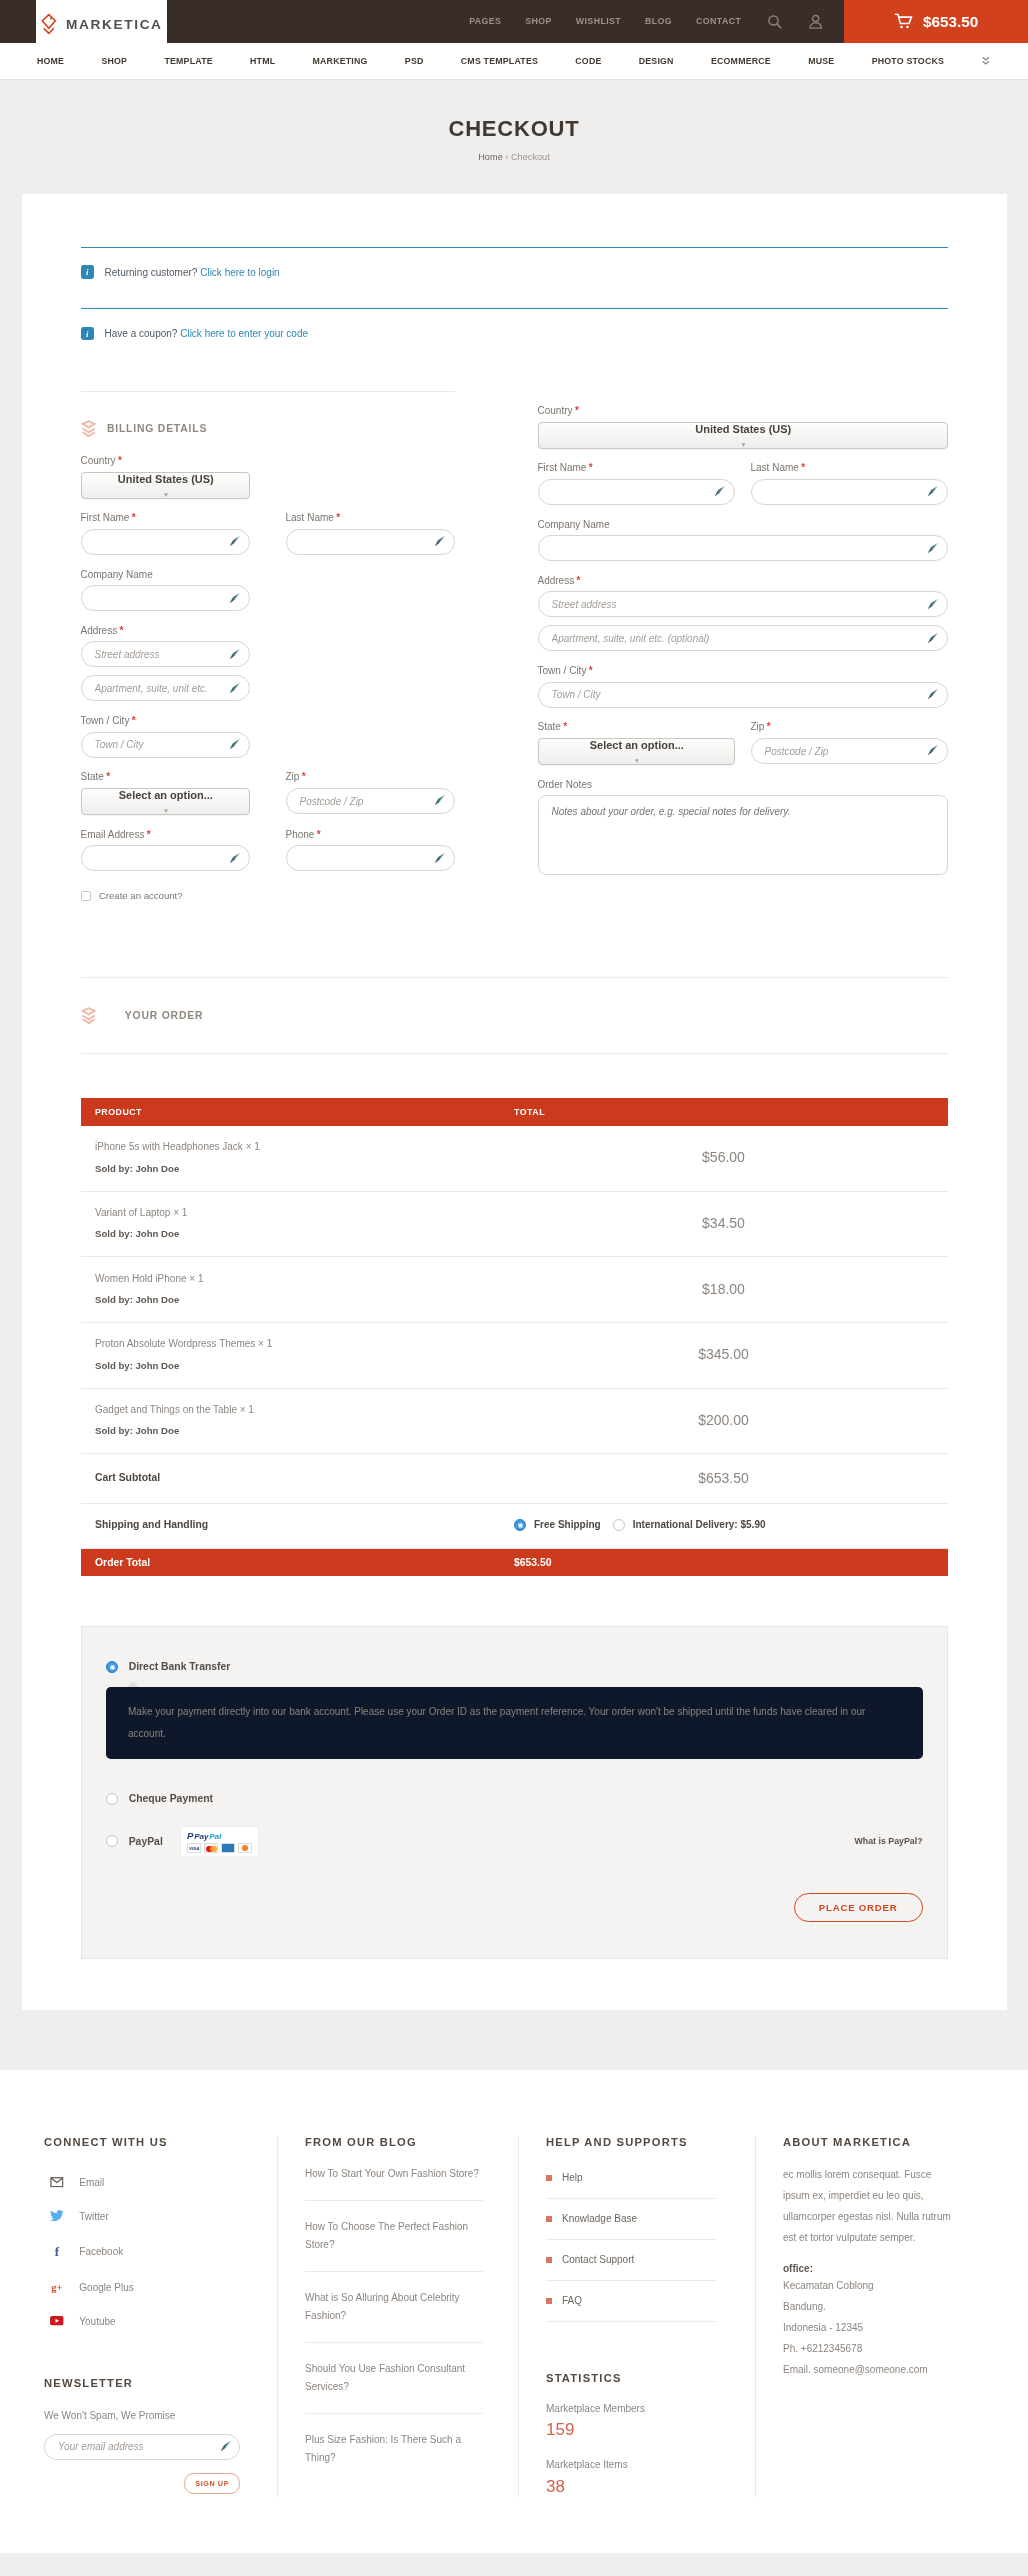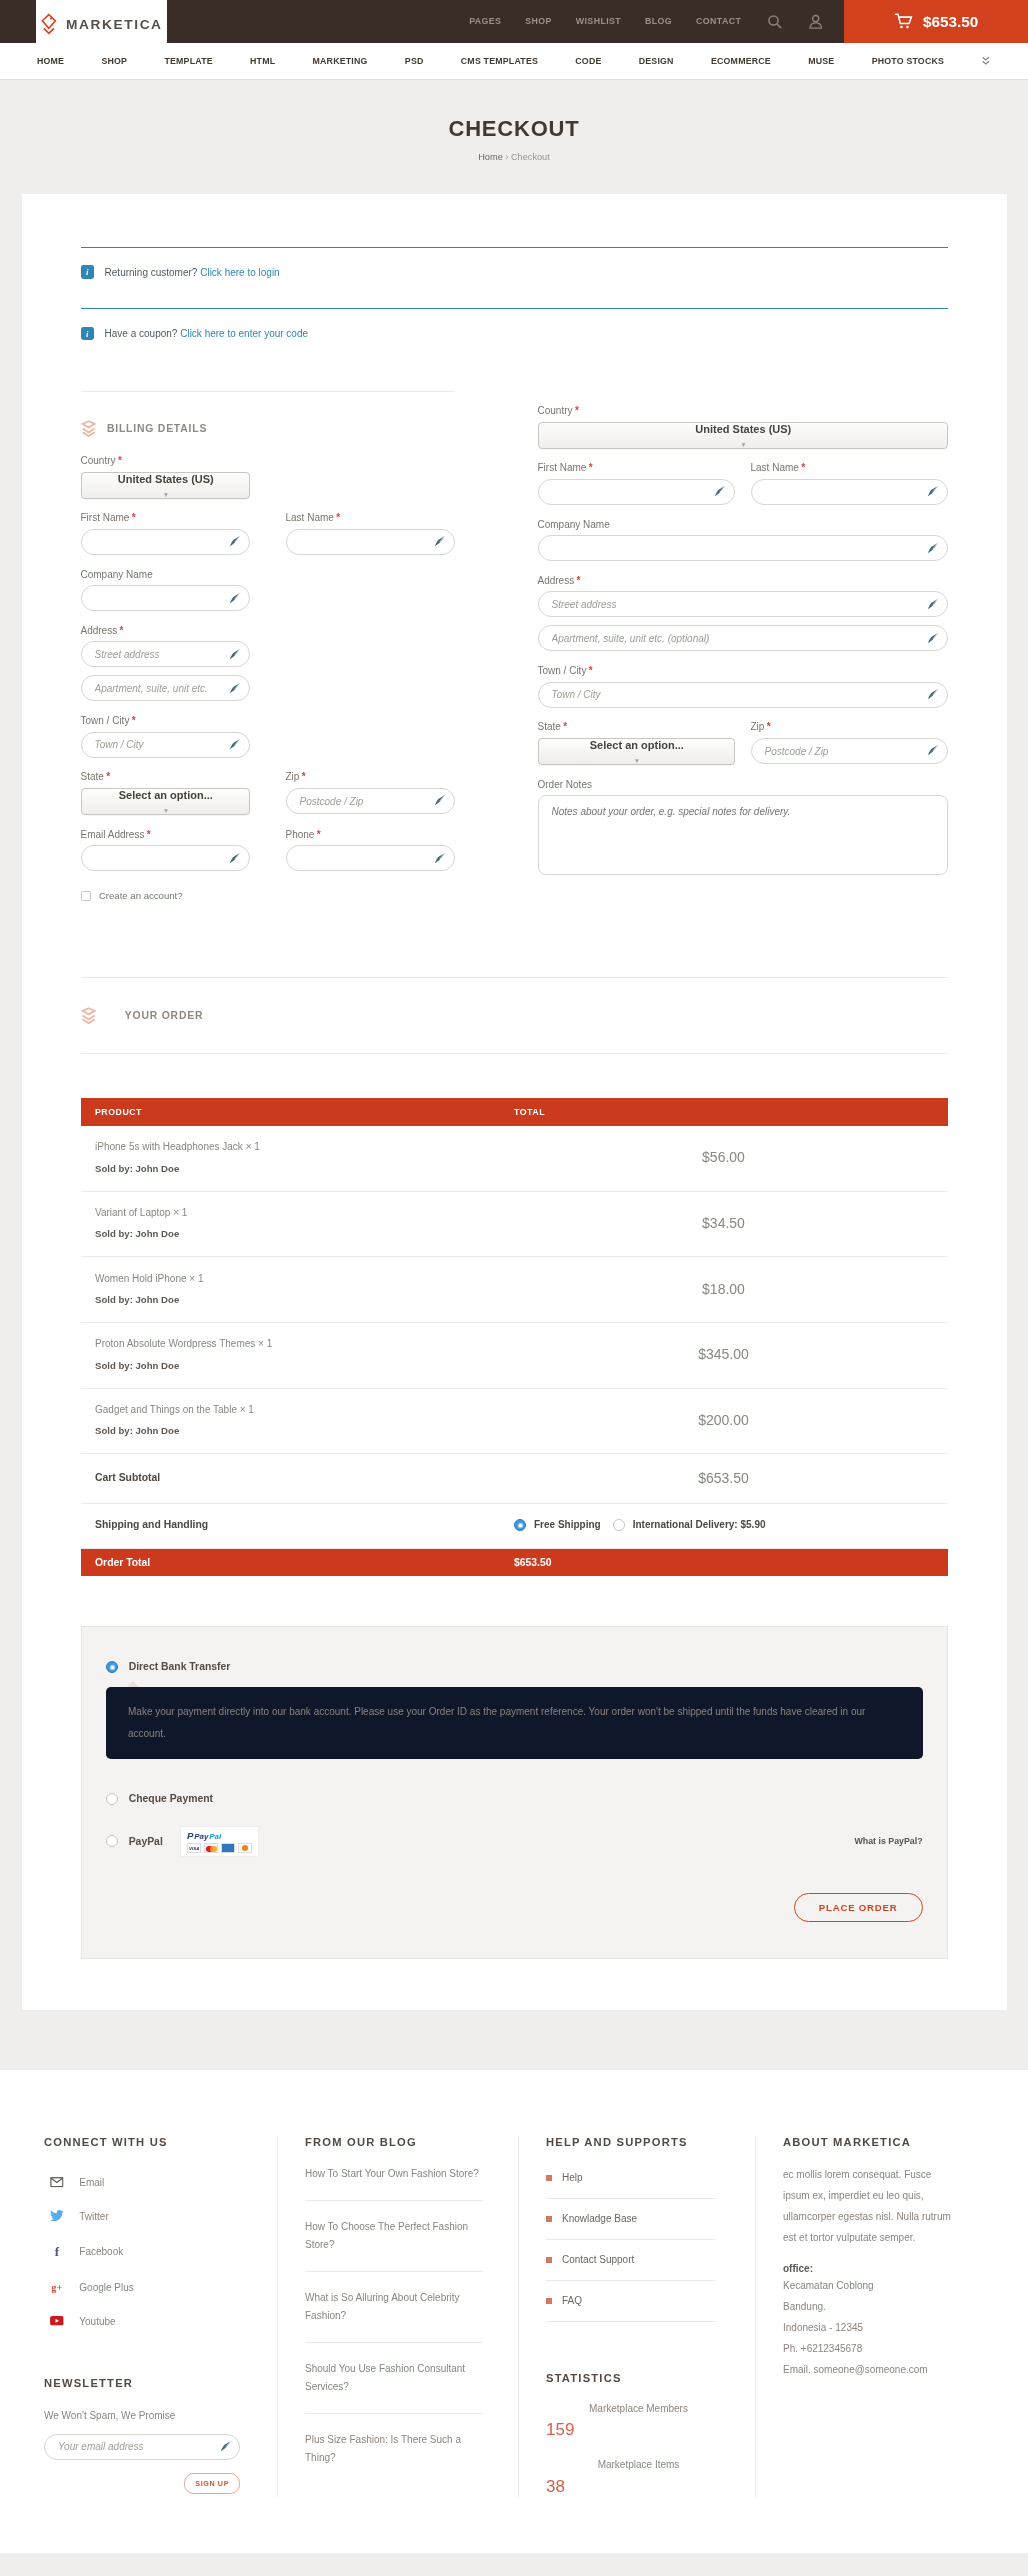--- a/index.html
+++ b/index.html
@@ -135,21 +135,21 @@
   .nl-title { margin-top:39px; }
   .nl-text { font-size:10px; color:#8d857f; margin:21px 0 13px; }
   .nl-input-wrap { width:94%; }
   .signup-row { width:94%; margin-top:13px; display:flex; justify-content:flex-end; }
   .signup-btn { background:#fff; border:0.8px solid #eba68e; color:#d2552f; border-radius:9.6px; padding:4.8px 10.4px;
                 font-family:inherit; font-size:7.2px; font-weight:bold; letter-spacing:0.6px; cursor:pointer; }
   .help-list { margin-top:9.6px; }
   .help-item { display:flex; align-items:center; gap:10.4px; padding:14.5px 0; border-bottom:0.8px solid #eceae8; font-size:10px; color:#6e665f; width:92%; cursor:pointer; }
   .bullet { width:5.6px; height:5.6px; background:#d8765f; flex:0 0 auto; }
   .stats-title { margin-top:50px; }
-  .stat-label { font-size:10px; color:#8d857f; margin:19px 0 6.4px;text-align:center; }
+  .stat-label { font-size:10px; color:#8d857f; margin:19px 0 6.4px; }
   .stat-value { font-size:17px; color:#d4614a; }
   .about-text { font-size:10px; line-height:2.1; color:#8d857f; margin:16px 0 14.5px; width:95%; }
   .office-label { font-size:10px; font-weight:bold; color:#5f574f; margin-bottom:1.6px; }
   .addr-line { font-size:10px; line-height:2.1; color:#8d857f; }
 </style>
 </head>
 <body>
 
 <svg width="0" height="0" style="position:absolute">
   <defs>

